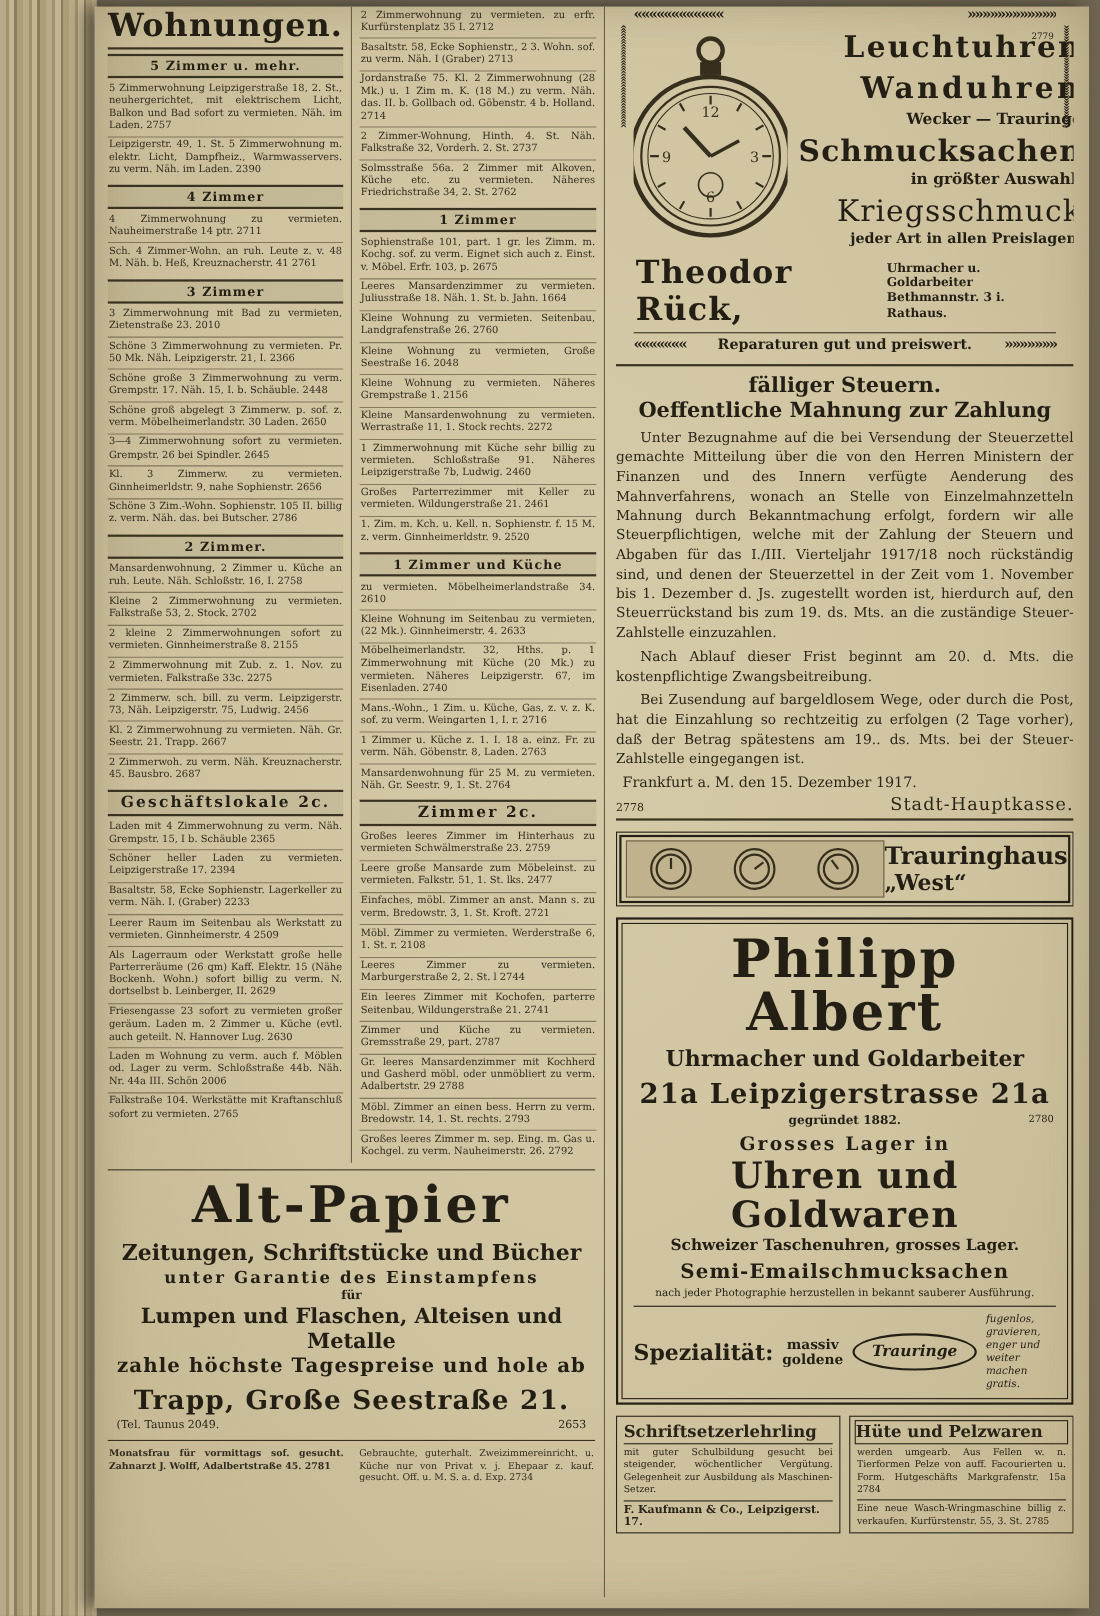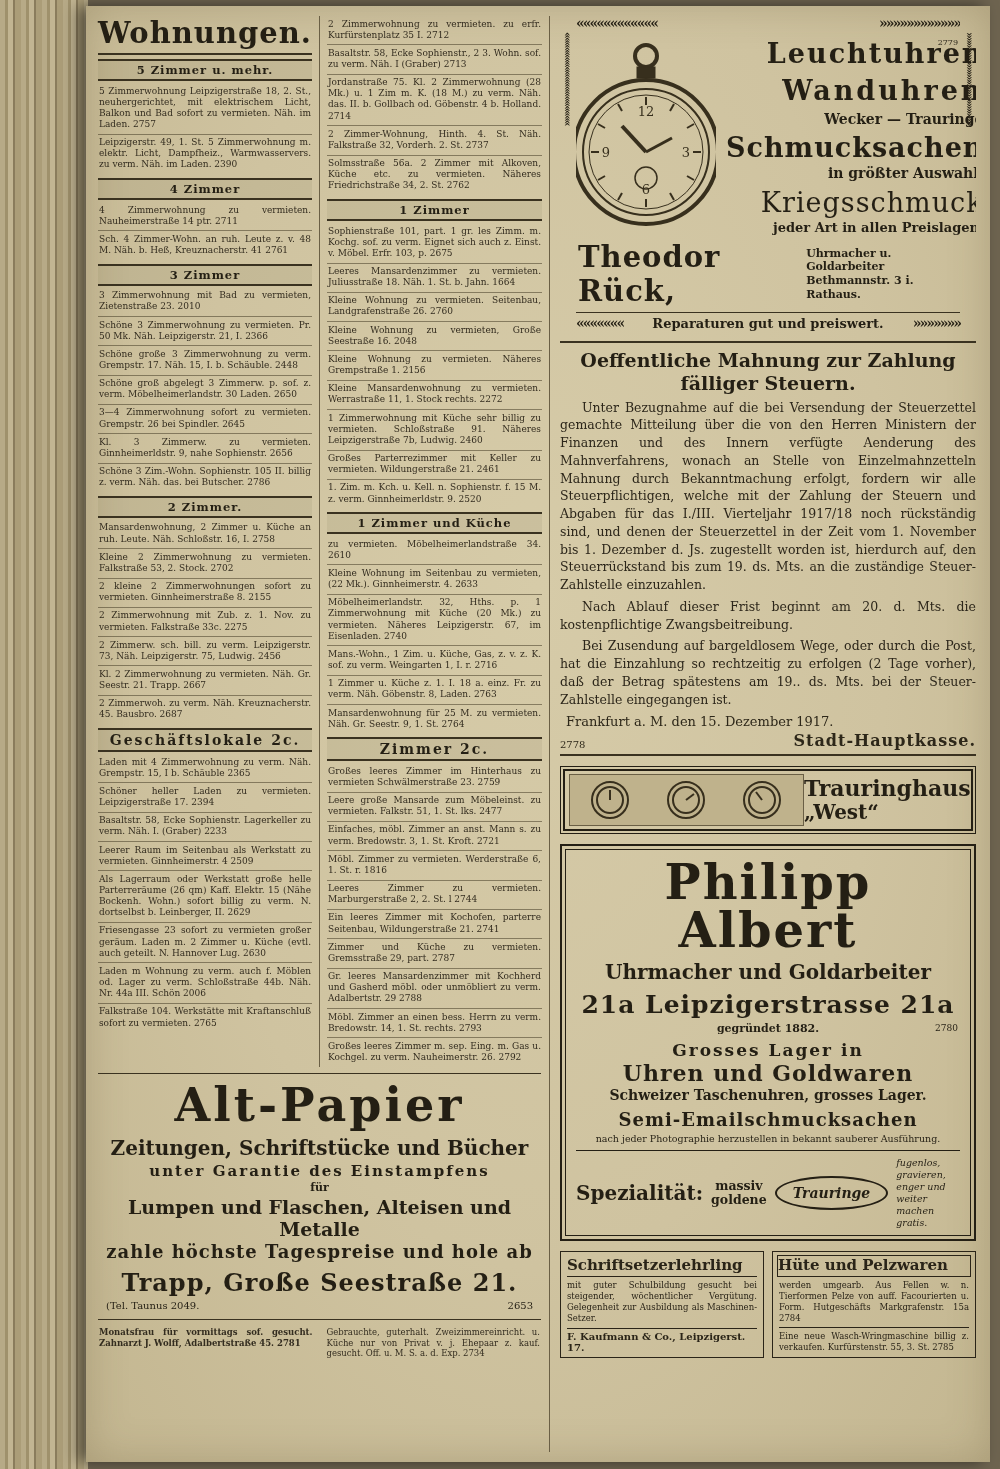--- a/index.html
+++ b/index.html
@@ -4,21 +4,21 @@
 <style>
   *{margin:0;padding:0;box-sizing:border-box}
   html,body{width:1000px;height:1469px;overflow:hidden;background:#7d7258}
   body{font-family:"DejaVu Serif",serif;color:#2d2719}
   .scan{position:relative;width:1000px;height:1469px;background:#6e6450}
   .book-edge{position:absolute;left:0;top:0;width:88px;height:100%;
     background:repeating-linear-gradient(90deg,#b7aa87 0 5px,#9f916c 5px 8px,#c2b592 8px 13px,#8a7c5c 13px 15px,#ab9d78 15px 21px)}
   .page{position:absolute;left:86px;top:6px;width:904px;height:1456px;
     background:radial-gradient(ellipse at 50% 40%,#d6cba8 0%,#cfc3a0 55%,#c3b690 100%);
     box-shadow:-8px 0 14px rgba(0,0,0,.5), inset 0 0 40px rgba(90,75,45,.25);
-    padding:10px 14px 10px 12px}
+    padding:0 14px 10px 12px}
   .layout{display:flex;height:100%}
   .left-area{width:452px;flex:none;border-right:1px solid #6a5f45;padding-right:8px}
   .right-area{flex:1;padding-left:10px;overflow:hidden}
   .cols{display:flex}
   .col1{width:222px;flex:none;padding-right:7px;border-right:1px solid #6a5f45}
   .col2{width:222px;flex:none;padding-left:7px}
 
   .paper-title{font-weight:bold;font-size:29px;text-align:center;letter-spacing:1px;color:#241f14;
     border-bottom:2px solid #3a3220;padding:0 0 3px;margin-bottom:2px}
   .sh{font-weight:bold;text-align:center;font-size:11.5px;color:#241f14;
@@ -68,40 +68,40 @@
   .ba-text{font-size:13px;font-weight:bold;white-space:nowrap;padding:0 4px}
 
   
   .steuer{margin-top:8px;border-top:2px solid #3a3220;padding-top:6px}
   .st-t{text-align:center;font-size:19px;font-weight:bold;line-height:1.2;color:#241f14}
   .steuer p{font-size:12.5px;line-height:1.42;text-align:justify;text-indent:22px;margin-top:4px;color:#2c261a}
   .st-date{font-size:13px;margin-top:6px;text-indent:6px}
   .sig-row{display:flex;justify-content:space-between;align-items:flex-end;margin-top:2px;
     border-bottom:2px solid #3a3220;padding-bottom:4px}
   .sig-num{font-size:10px}
-  .sig{font-size:16px;font-weight:bold;letter-spacing:1px}
+  .sig{font-size:16px;font-weight:normal;letter-spacing:1px}
 
   
   .trauring{margin-top:10px;border:1px solid #241f14;padding:2px}
   .trauring-in{border:2px solid #241f14;display:flex;align-items:center;height:62px}
   .tr-art{flex:none;width:235px;height:52px;margin-left:4px;background:#bfb28c;border:1px solid #6a5f45}
   .tr-text{flex:1;text-align:left;font-weight:bold;color:#241f14}
   .tr-n1{font-size:22px;line-height:1.1}
   .tr-n2{font-size:20px}
 
   
   .philipp{margin-top:10px;border:2px solid #241f14;padding:3px}
   .philipp-in{border:1px solid #241f14;padding:8px 10px 6px;text-align:center;color:#241f14}
   .ph-name{font-size:48px;font-weight:bold;letter-spacing:2px;line-height:1}
   .ph-sub{font-size:20px;font-weight:bold;margin-top:6px}
   .ph-addr{font-size:25px;font-weight:bold;margin-top:6px;letter-spacing:1px}
   .ph-found-row{position:relative;font-size:11px;font-weight:bold;margin-top:3px}
   .ph-num{position:absolute;right:2px;top:1px;font-weight:normal;font-size:9px}
   .ph-lager{font-size:17px;font-weight:bold;letter-spacing:2px;margin-top:5px}
-  .ph-uhren{font-size:22px;font-weight:bold;letter-spacing:1px;margin-top:2px;line-height:1.05}
+  .ph-uhren{font-size:33px;font-weight:bold;letter-spacing:1px;margin-top:2px;line-height:1.05}
   .ph-schweiz{font-size:14px;font-weight:bold;margin-top:2px}
   .ph-semi{font-size:18px;font-weight:bold;letter-spacing:1px;margin-top:6px}
   .ph-photo{font-size:9.5px;margin-top:3px;border-bottom:1px solid #241f14;padding-bottom:6px}
   .ph-spez-row{display:flex;align-items:center;gap:8px;padding-top:6px;text-align:left}
   .ph-spez{font-size:20px;font-weight:bold;white-space:nowrap}
   .ph-massiv{font-size:12.5px;font-weight:bold;line-height:1.15;text-align:center}
   .ph-oval{border:2px solid #241f14;border-radius:50%;padding:7px 16px;font-size:14px;font-weight:bold;
     font-style:italic;white-space:nowrap}
   .ph-fugen{font-size:9.5px;font-style:italic;line-height:1.25;flex:1}
 
@@ -205,21 +205,21 @@
                 <div class="ad">Mans.-Wohn., 1 Zim. u. Küche, Gas, z. v. z. K. sof. zu verm. Weingarten 1, I. r. 2716</div>
                 <div class="ad">1 Zimmer u. Küche z. 1. I. 18 a. einz. Fr. zu verm. Näh. Göbenstr. 8, Laden. 2763</div>
                 <div class="ad">Mansardenwohnung für 25 M. zu vermieten. Näh. Gr. Seestr. 9, 1. St. 2764</div>
               </div>
 
             <div class="sh big">Zimmer 2c.</div>
             <div>
                 <div class="ad">Großes leeres Zimmer im Hinterhaus zu vermieten Schwälmerstraße 23. 2759</div>
                 <div class="ad">Leere große Mansarde zum Möbeleinst. zu vermieten. Falkstr. 51, 1. St. lks. 2477</div>
                 <div class="ad">Einfaches, möbl. Zimmer an anst. Mann s. zu verm. Bredowstr. 3, 1. St. Kroft. 2721</div>
-                <div class="ad">Möbl. Zimmer zu vermieten. Werderstraße 6, 1. St. r. 1816</div>
+                <div class="ad">Möbl. Zimmer zu vermieten. Werderstraße 6, 1. St. r. 2108</div>
                 <div class="ad">Leeres Zimmer zu vermieten. Marburgerstraße 2, 2. St. l 2744</div>
                 <div class="ad">Ein leeres Zimmer mit Kochofen, parterre Seitenbau, Wildungerstraße 21. 2741</div>
                 <div class="ad">Zimmer und Küche zu vermieten. Gremsstraße 29, part. 2787</div>
                 <div class="ad">Gr. leeres Mansardenzimmer mit Kochherd und Gasherd möbl. oder unmöbliert zu verm. Adalbertstr. 29 2788</div>
                 <div class="ad">Möbl. Zimmer an einen bess. Herrn zu verm. Bredowstr. 14, 1. St. rechts. 2793</div>
                 <div class="ad">Großes leeres Zimmer m. sep. Eing. m. Gas u. Kochgel. zu verm. Nauheimerstr. 26. 2792</div>
               </div>
           </div>
         </div>
 
@@ -313,22 +313,22 @@
           </div>
 
           <div class="bottom-arrow-row">
             <span style="font-weight:bold;font-size:14px;letter-spacing:-2px">«««««««</span>
             <span class="ba-text">Reparaturen gut und preiswert.</span>
             <span style="font-weight:bold;font-size:14px;letter-spacing:-2px">»»»»»»»</span>
           </div>
         </div>
 
         <div class="steuer">
+          <div class="st-t">fälliger Steuern.</div>
           <div class="st-t">Oeffentliche Mahnung zur Zahlung</div>
-          <div class="st-t">fälliger Steuern.</div>
           <p>Unter Bezugnahme auf die bei Versendung der Steuerzettel gemachte Mitteilung über die von den Herren Ministern der Finanzen und des Innern verfügte Aenderung des Mahnverfahrens, wonach an Stelle von Einzelmahnzetteln Mahnung durch Bekanntmachung erfolgt, fordern wir alle Steuerpflichtigen, welche mit der Zahlung der Steuern und Abgaben für das I./III. Vierteljahr 1917/18 noch rückständig sind, und denen der Steuerzettel in der Zeit vom 1. November bis 1. Dezember d. Js. zugestellt worden ist, hierdurch auf, den Steuerrückstand bis zum 19. ds. Mts. an die zuständige Steuer-Zahlstelle einzuzahlen.</p>
           <p>Nach Ablauf dieser Frist beginnt am 20. d. Mts. die kostenpflichtige Zwangsbeitreibung.</p>
           <p>Bei Zusendung auf bargeldlosem Wege, oder durch die Post, hat die Einzahlung so rechtzeitig zu erfolgen (2 Tage vorher), daß der Betrag spätestens am 19.. ds. Mts. bei der Steuer-Zahlstelle eingegangen ist.</p>
           <div class="st-date">Frankfurt a. M. den 15. Dezember 1917.</div>
           <div class="sig-row">
             <span class="sig-num">2778</span>
             <span class="sig">Stadt-Hauptkasse.</span>
           </div>
         </div>
 

